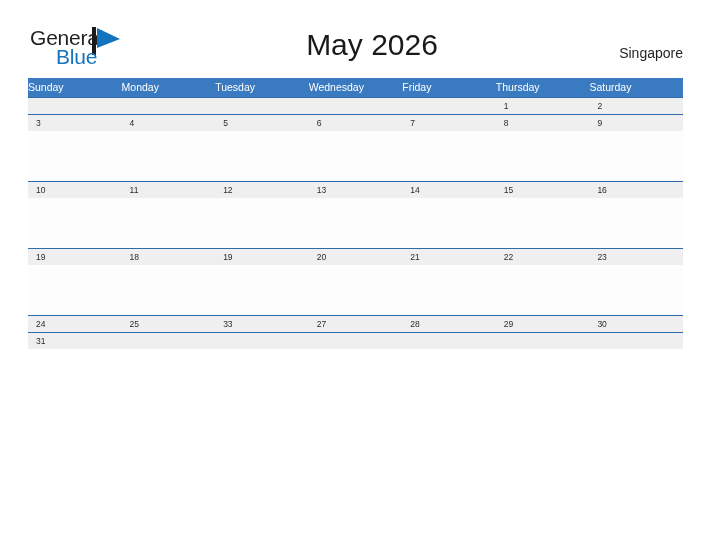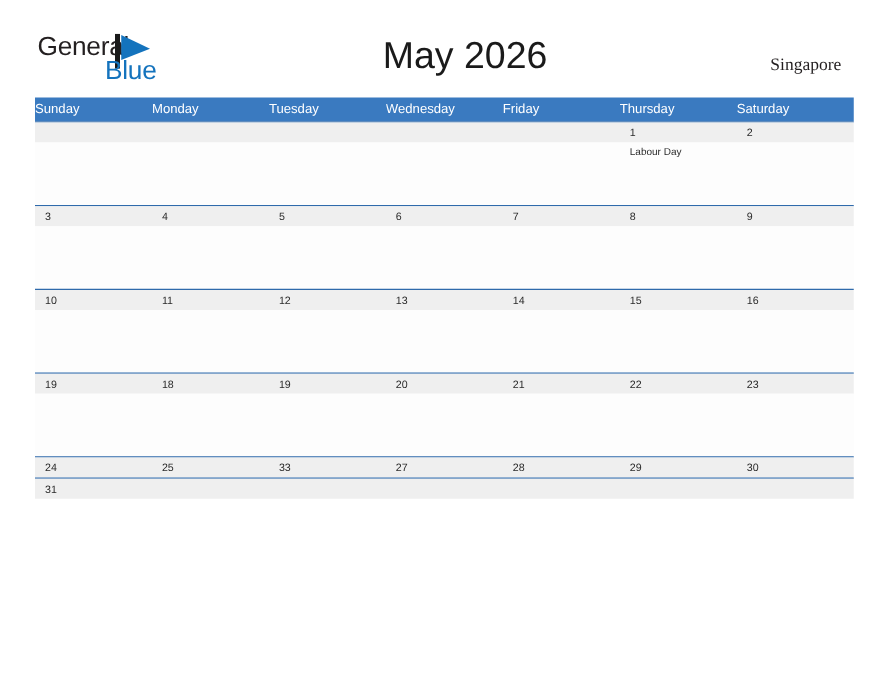--- a/index.html
+++ b/index.html
@@ -50,21 +50,20 @@
     font-family: "Liberation Sans", sans-serif;
   }
   .logo-blue {
     position: absolute;
     left: 26px;
     top: 19px;
     font-size: 21px;
     color: #1473bd;
     letter-spacing: -0.2px;
     font-family: "Liberation Sans", sans-serif;
-    margin-left: 28px;
   }
   .logo-flag {
     position: absolute;
     left: 62px;
     top: 0px;
     width: 32px;
     height: 28px;
   }
 
   .cal-title {
@@ -74,25 +73,25 @@
     width: 712px;
     text-align: center;
     font-size: 30px;
     color: #1a1a1a;
     font-family: "Liberation Sans", sans-serif;
     letter-spacing: 0px;
   }
 
   .cal-locale {
     position: absolute;
-    right: 39px;
+    right: 29px;
     top: 45px;
     font-size: 14px;
     color: #231f20;
-    font-family: Liberation Serif, serif;
+    font-family: Liberation Sans, sans-serif;
   }
 
   
   .calendar {
     position: absolute;
     left: 28px;
     top: 78px;
     width: 655px;
   }
 
@@ -199,43 +198,20 @@
     <div class="week-row">
       <div class="date-band">
         <div class="date-cell"></div>
         <div class="date-cell"></div>
         <div class="date-cell"></div>
         <div class="date-cell"></div>
         <div class="date-cell"></div>
         <div class="date-cell">1</div>
         <div class="date-cell">2</div>
       </div>
-      <div class="week-body">
-        <div class="event-cell">
-            <div class="event-text"></div>
-          </div>
-        <div class="event-cell">
-            <div class="event-text"></div>
-          </div>
-        <div class="event-cell">
-            <div class="event-text"></div>
-          </div>
-        <div class="event-cell">
-            <div class="event-text"></div>
-          </div>
-        <div class="event-cell">
-            <div class="event-text"></div>
-          </div>
-        <div class="event-cell">
-            <div class="event-text">Labour Day</div>
-          </div>
-        <div class="event-cell">
-            <div class="event-text"></div>
-          </div>
-      </div>
     </div>
 
     <div class="week-row">
       <div class="date-band">
         <div class="date-cell">3</div>
         <div class="date-cell">4</div>
         <div class="date-cell">5</div>
         <div class="date-cell">6</div>
         <div class="date-cell">7</div>
         <div class="date-cell">8</div>

